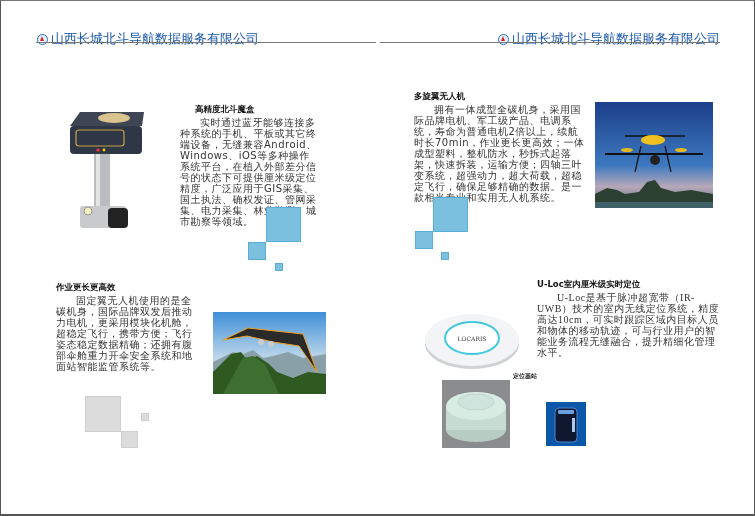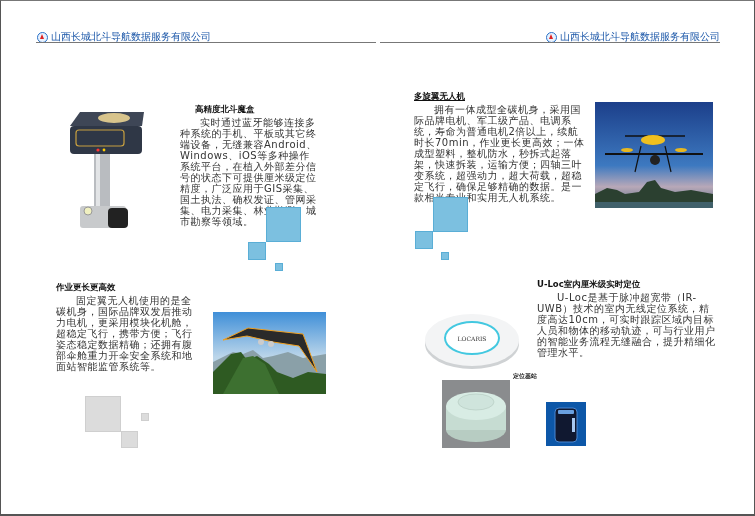--- a/index.html
+++ b/index.html
@@ -1,21 +1,21 @@
 <!DOCTYPE html>
 <html><head>
 <meta charset="utf-8">
 <style>
   html, body { margin:0; padding:0; }
   body { width:755px; height:516px; position:relative; background:#ffffff; overflow:hidden;
          font-family:"DejaVu Sans", sans-serif; }
   .frame { position:absolute; left:0; top:0; width:753px; height:513px;
            border-left:1px solid #555; border-right:1px solid #555; border-top:1px solid #777; border-bottom:2px solid #555; }
   .hdr { position:absolute; top:30px; display:flex; align-items:center; gap:3px;
-         font-size:10px; color:#1a56a8; white-space:nowrap; }
+         font-size:13px; color:#1a56a8; white-space:nowrap; }
   .hdr-left { left:37px; }
   .hdr-right { right:35px; }
   .logo { width:9px; height:9px; border-radius:50%; border:1px solid #2a72c8; position:relative; background:#e8f2ff; }
   .logo::after { content:""; position:absolute; left:2px; top:1px; width:0; height:0;
                  border-left:2.5px solid transparent; border-right:2.5px solid transparent; border-bottom:5px solid #d22; }
   .rule { position:absolute; top:42px; height:1px; background:#777; }
   .rule-left { left:36px; width:340px; }
   .rule-right { left:380px; width:340px; }
   .title { position:absolute; font-size:8.5px; font-weight:bold; color:#111; white-space:nowrap; }
   .body { position:absolute; font-size:10px; line-height:11px; color:#333; text-indent:2em; letter-spacing:0.5px; }
@@ -83,21 +83,21 @@
     <path d="M10 28 L35 16 L90 22 L104 60 L86 34 L60 30 L34 24 Z" fill="#2a2a2a" stroke="#f0a020" stroke-width="1"></path>
     <circle cx="48" cy="30" r="3" fill="#ccc"></circle>
       <circle cx="58" cy="32" r="3" fill="#ccc"></circle>
   </svg>
 </div>
 
 <div class="sq grey" style="left:85px;top:396px;width:36px;height:36px;"></div>
 <div class="sq grey" style="left:121px;top:431px;width:17px;height:17px;"></div>
 <div class="sq grey" style="left:141px;top:413px;width:8px;height:8px;"></div>
 
-<div class="title" style="left:414px;top:91px;text-decoration:underline;">多旋翼无人机</div>
+<div class="title" style="left:414px;top:91px;">多旋翼无人机</div>
 <div class="body" style="left:414px;top:104px;width:174px;">拥有一体成型全碳机身，采用国际品牌电机、军工级产品、电调系统，寿命为普通电机2倍以上，续航时长70min，作业更长更高效；一体成型塑料，整机防水，秒拆式起落架，快速拆装，运输方便；四轴三叶变系统，超强动力，超大荷载，超稳定飞行，确保足够精确的数据。是一款相当专业和实用无人机系统。</div>
 
 <div class="img" style="left:595px;top:102px;width:118px;height:106px;">
   <svg width="118" height="106" viewBox="0 0 118 106">
     <defs>
       <linearGradient id="sky2" x1="0" y1="0" x2="0" y2="1">
         <stop offset="0" stop-color="#1c3f8a"></stop>
           <stop offset="0.6" stop-color="#3d79c0"></stop>
           <stop offset="0.8" stop-color="#b8a8b8"></stop>
           <stop offset="1" stop-color="#506a80"></stop>
@@ -115,21 +115,21 @@
     <line x1="70" y1="44" x2="76" y2="70" stroke="#111" stroke-width="1.2"></line>
     <circle cx="60" cy="58" r="5" fill="#222"></circle>
   </svg>
 </div>
 
 <div class="sq blue" style="left:433px;top:197px;width:35px;height:35px;"></div>
 <div class="sq blue" style="left:415px;top:231px;width:18px;height:18px;"></div>
 <div class="sq blue" style="left:441px;top:252px;width:8px;height:8px;"></div>
 
 <div class="title" style="left:537px;top:279px;">U-Loc室内厘米级实时定位</div>
-<div class="body" style="left:537px;top:292px;width:183px;">U-Loc是基于脉冲超宽带（IR-UWB）技术的室内无线定位系统，精度高达10cm，可实时跟踪区域内目标人员和物体的移动轨迹，可与行业用户的智能业务流程无缝融合，提升精细化管理水平。</div>
+<div class="body" style="left:537px;top:292px;width:183px;font-family:Liberation Serif, serif;">U-Loc是基于脉冲超宽带（IR-UWB）技术的室内无线定位系统，精度高达10cm，可实时跟踪区域内目标人员和物体的移动轨迹，可与行业用户的智能业务流程无缝融合，提升精细化管理水平。</div>
 
 <div class="img" style="left:423px;top:308px;width:98px;height:64px;">
   <svg width="98" height="64" viewBox="0 0 98 64">
     <ellipse cx="49" cy="36" rx="47" ry="25" fill="#cfd2d4"></ellipse>
     <ellipse cx="49" cy="32" rx="47" ry="26" fill="#f3f4f5"></ellipse>
     <ellipse cx="49" cy="30" rx="27" ry="16" fill="#ffffff" stroke="#43c8e0" stroke-width="2"></ellipse>
     <text x="49" y="33" font-size="6" text-anchor="middle" fill="#333" font-family="DejaVu Serif, serif">LOCARIS</text>
   </svg>
 </div>
 

